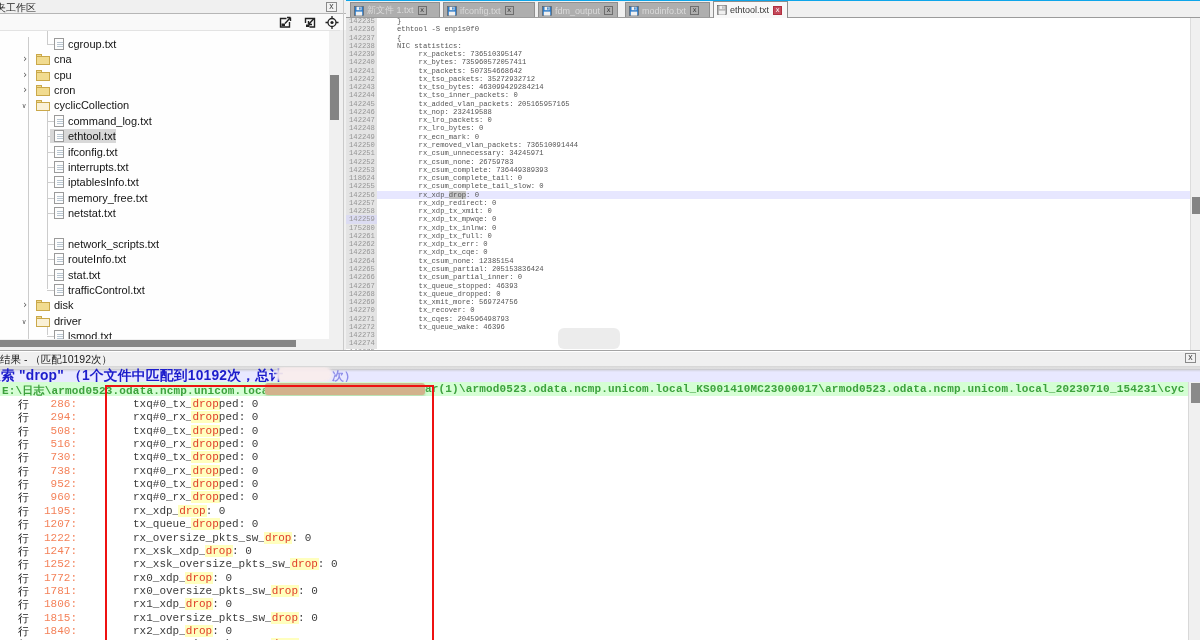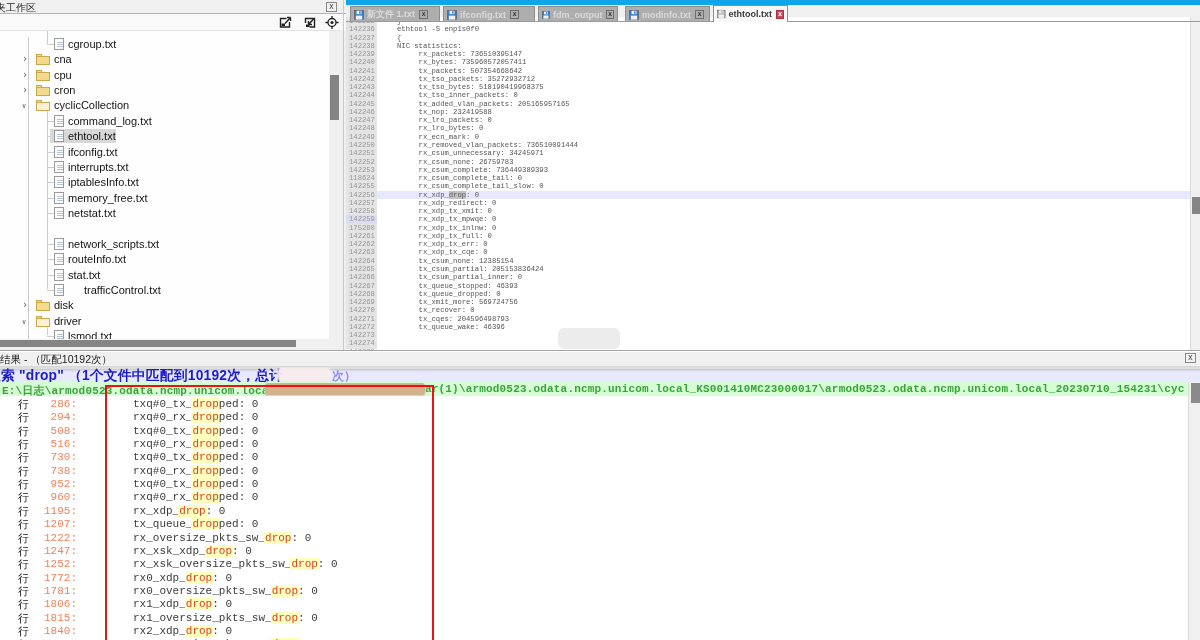--- a/index.html
+++ b/index.html
@@ -28,21 +28,21 @@
   .folder.open .back { background:#faf1d7; }
   .folder.open .tab2 { background:#f1db8f; }
   .sel-bg { position:absolute; background:#d8d8d8; }
   #tree-vscroll { left:329px; top:31px; width:11px; height:308px; background:#f0f0f0; }
   #tree-vthumb { position:absolute; left:1px; top:44px; width:9px; height:45px; background:#848484; }
   #tree-hscroll { left:0; top:339px; width:340px; height:9px; background:#f0f0f0; }
   #tree-hthumb { position:absolute; left:0px; top:1px; width:296px; height:7px; background:#858585; }
   #panel-split { left:343px; top:0; width:1px; height:352px; background:#cacaca; }
 
   
-  #tabbar { left:346px; top:0; width:854px; height:17px; background:#f0f0f0; border-top:5px solid #0ea5e9;font-weight:bold; }
+  #tabbar { left:346px; top:0; width:854px; height:17px; background:#f0f0f0; border-top:1px solid #0ea5e9; }
   #tab-bottom-line { position:absolute; left:0; top:16px; width:854px; height:1px; background:#9b9b9b; z-index:2; }
   .tab { position:absolute; top:1px; height:16px; background:#aeaeae; border:1px solid #8e8e8e; border-bottom:none; display:flex; align-items:center; padding:0 3px; z-index:1; }
   .tab.active { z-index:3; }
   .tab .tlabel { font-size:9px; color:#dadada; white-space:nowrap; margin:0 4px 0 3px; font-family:"Liberation Sans",sans-serif; }
   .tab.active { top:0; height:17px; background:#f8f8f8; }
   .tab.active .tlabel { color:#3a3a3a; }
   .tclose { width:9px; height:9px; border:1px solid #6e6e6e; font-size:7px; line-height:7px; text-align:center; color:#3a3a3a; background:transparent; font-family:"DejaVu Sans Mono",monospace; }
   .tab.active .tclose { border-color:#b03040; color:#fff; background:#c4495a; }
   #gutter { left:346px; top:17px; width:31px; height:332px; background:#e4e4e4; }
   .gl { height:8.268px; font-family:"Liberation Mono",monospace; font-size:7.2px; line-height:8.268px; color:#969696; padding-left:3px; }
@@ -243,21 +243,21 @@
           </span>
           <span class="lbl" style="left:68px">stat.txt</span>
         </div>
         <div class="trow" style="top: 251.92px;">
           <span class="guide" style="left:47px;top:7px;width:7px;height:1px"></span>
           <span class="ficon" style="left:54px;top:1px">
             <i style="top:3px"></i>
             <i style="top:5px"></i>
             <i style="top:7px"></i>
           </span>
-          <span class="lbl" style="left:84px">trafficControl.txt</span>
+          <span class="lbl" style="left:68px">trafficControl.txt</span>
         </div>
         <div class="trow" style="top: 267.29px;">
           <span class="chev" style="font-size:10px;top:1px;">›</span>
           <span class="folder " style="left:36px;top:2px">
             <span class="tab2"></span>
             <span class="back"></span>
           </span>
           <span class="lbl" style="left:54px">disk</span>
         </div>
         <div class="trow" style="top: 282.66px;">
@@ -385,21 +385,21 @@
     </div>
   <div id="code" class="abs">
       <div class="cl">}</div>
       <div class="cl">ethtool -S enp1s0f0</div>
       <div class="cl">{</div>
       <div class="cl">NIC statistics:</div>
       <div class="cl">     rx_packets: 736510395147</div>
       <div class="cl">     rx_bytes: 735960572057411</div>
       <div class="cl">     tx_packets: 507354668642</div>
       <div class="cl">     tx_tso_packets: 35272932712</div>
-      <div class="cl">     tx_tso_bytes: 518190419968375</div>
+      <div class="cl">     tx_tso_bytes: 463099429284214</div>
       <div class="cl">     tx_tso_inner_packets: 0</div>
       <div class="cl">     tx_added_vlan_packets: 205165957165</div>
       <div class="cl">     tx_nop: 232419588</div>
       <div class="cl">     rx_lro_packets: 0</div>
       <div class="cl">     rx_lro_bytes: 0</div>
       <div class="cl">     rx_ecn_mark: 0</div>
       <div class="cl">     rx_removed_vlan_packets: 736510091444</div>
       <div class="cl">     rx_csum_unnecessary: 34245971</div>
       <div class="cl">     rx_csum_none: 26759783</div>
       <div class="cl">     rx_csum_complete: 736449389393</div>

